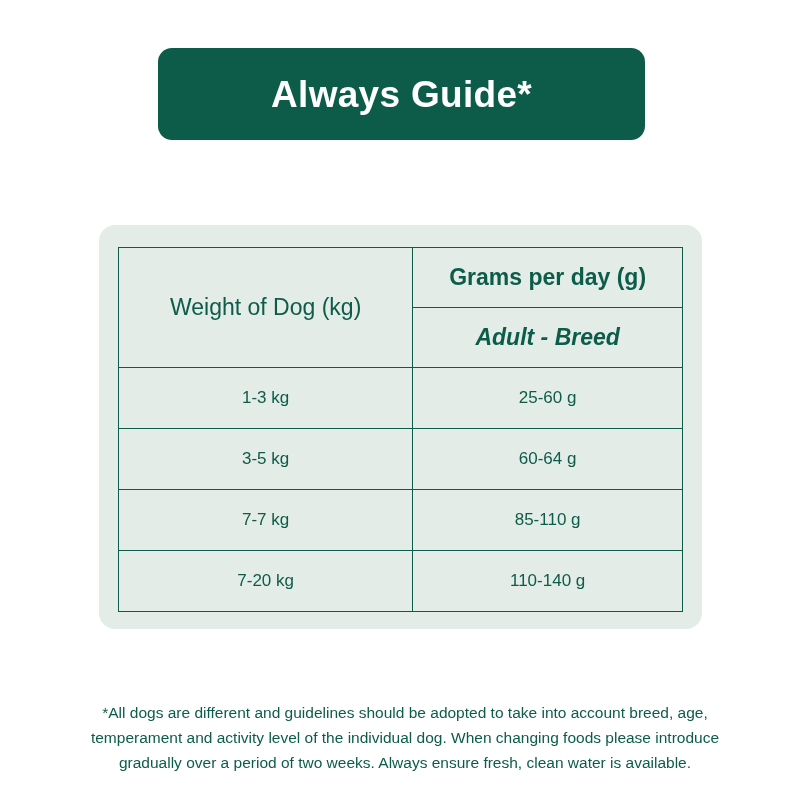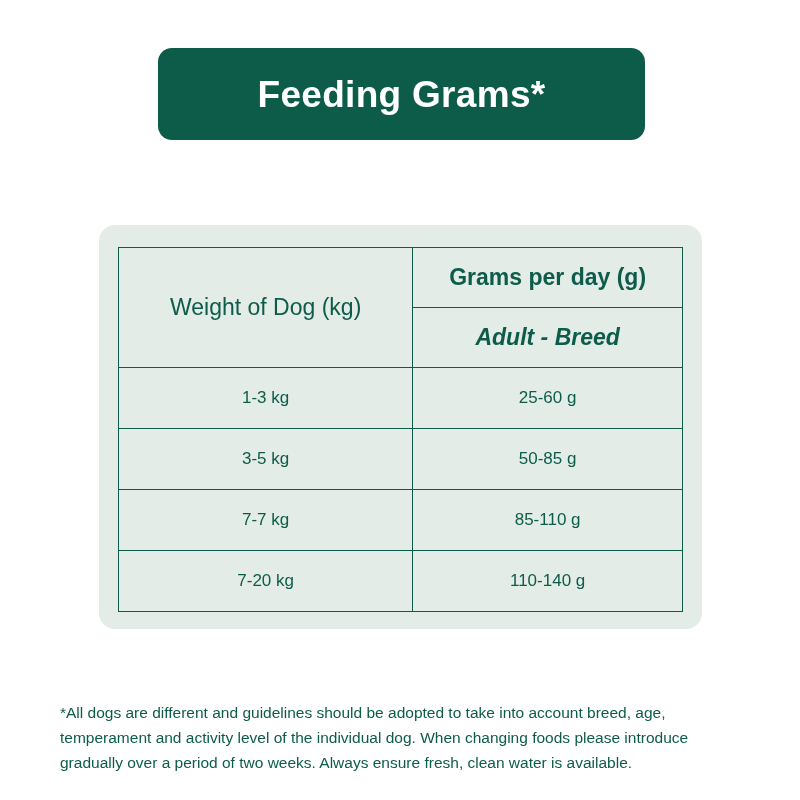--- a/index.html
+++ b/index.html
@@ -90,52 +90,52 @@
     font-size: 17px;
     font-weight: normal;
   }
 
   
   .footnote {
     position: absolute;
     left: 60px;
     top: 700px;
     width: 690px;
-    text-align: left;
+    text-align: center;
     color: #0d5c4a;
     font-size: 15.5px;
     line-height: 1.62;
   }
 </style>
 </head>
 <body>
 
 <div class="page">
 
   <div class="banner">
-    <div class="banner-title">Feeding Grams*</div>
+    <div class="banner-title">Always Guide*</div>
   </div>
 
   <div class="table-card">
     <table class="feeding">
       <tbody>
         <tr>
           <td class="head-left" rowspan="2">Weight of Dog (kg)</td>
           <td class="head-top">Grams per day (g)</td>
         </tr>
         <tr>
           <td class="head-sub">Adult -  Breed</td>
         </tr>
         <tr class="data-row">
           <td>1-3 kg</td>
           <td>25-60 g</td>
         </tr>
         <tr class="data-row">
           <td>3-5 kg</td>
-          <td>50-85 g</td>
+          <td>60-64 g</td>
         </tr>
         <tr class="data-row">
           <td>7-7 kg</td>
           <td>85-110 g</td>
         </tr>
         <tr class="data-row">
           <td>7-20 kg</td>
           <td>110-140 g</td>
         </tr>
       </tbody>

